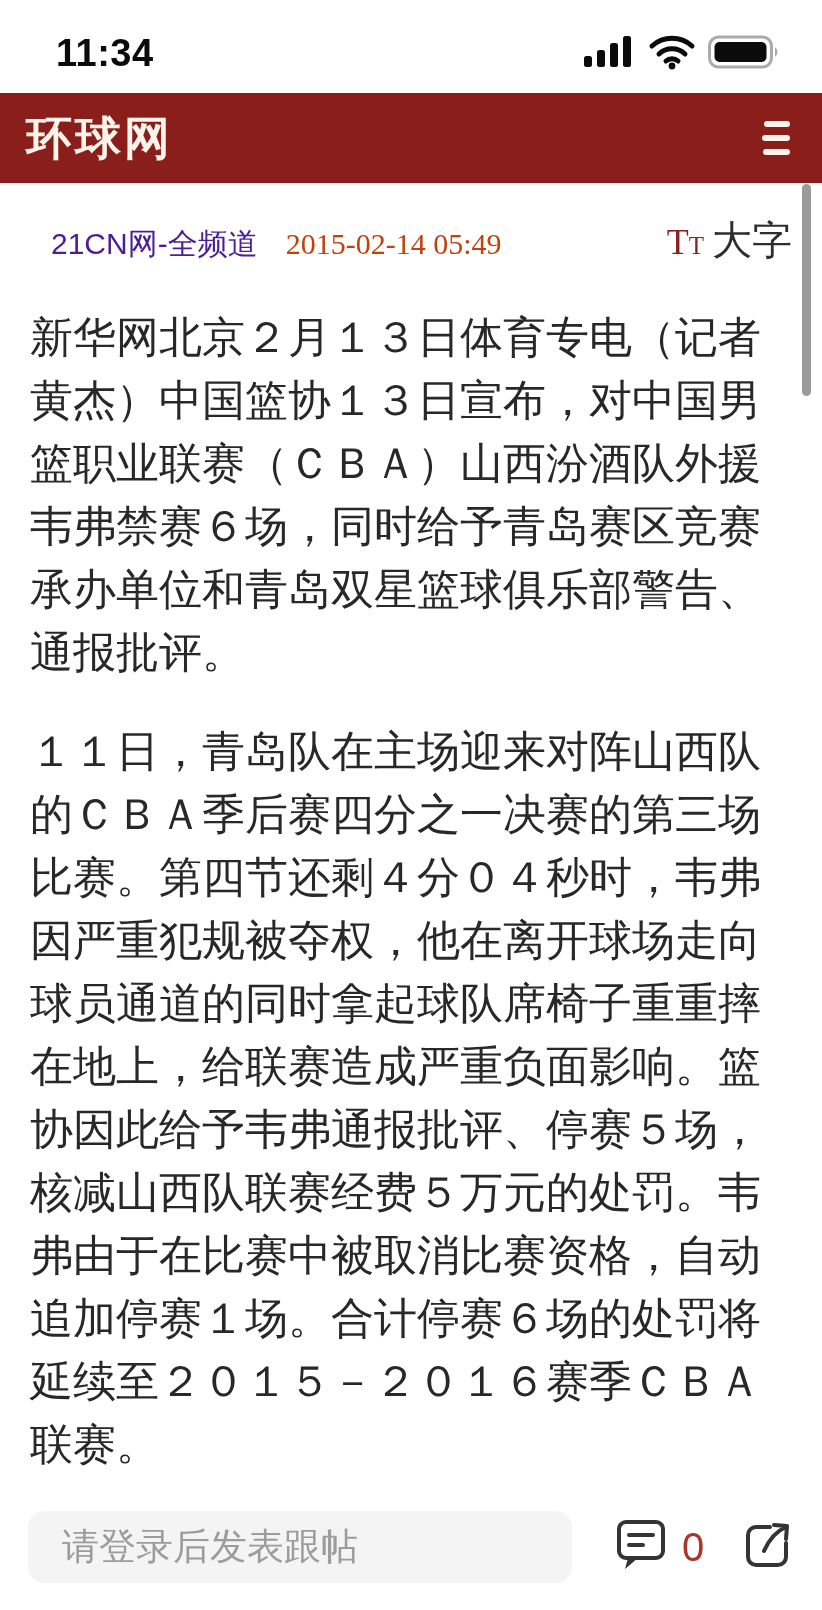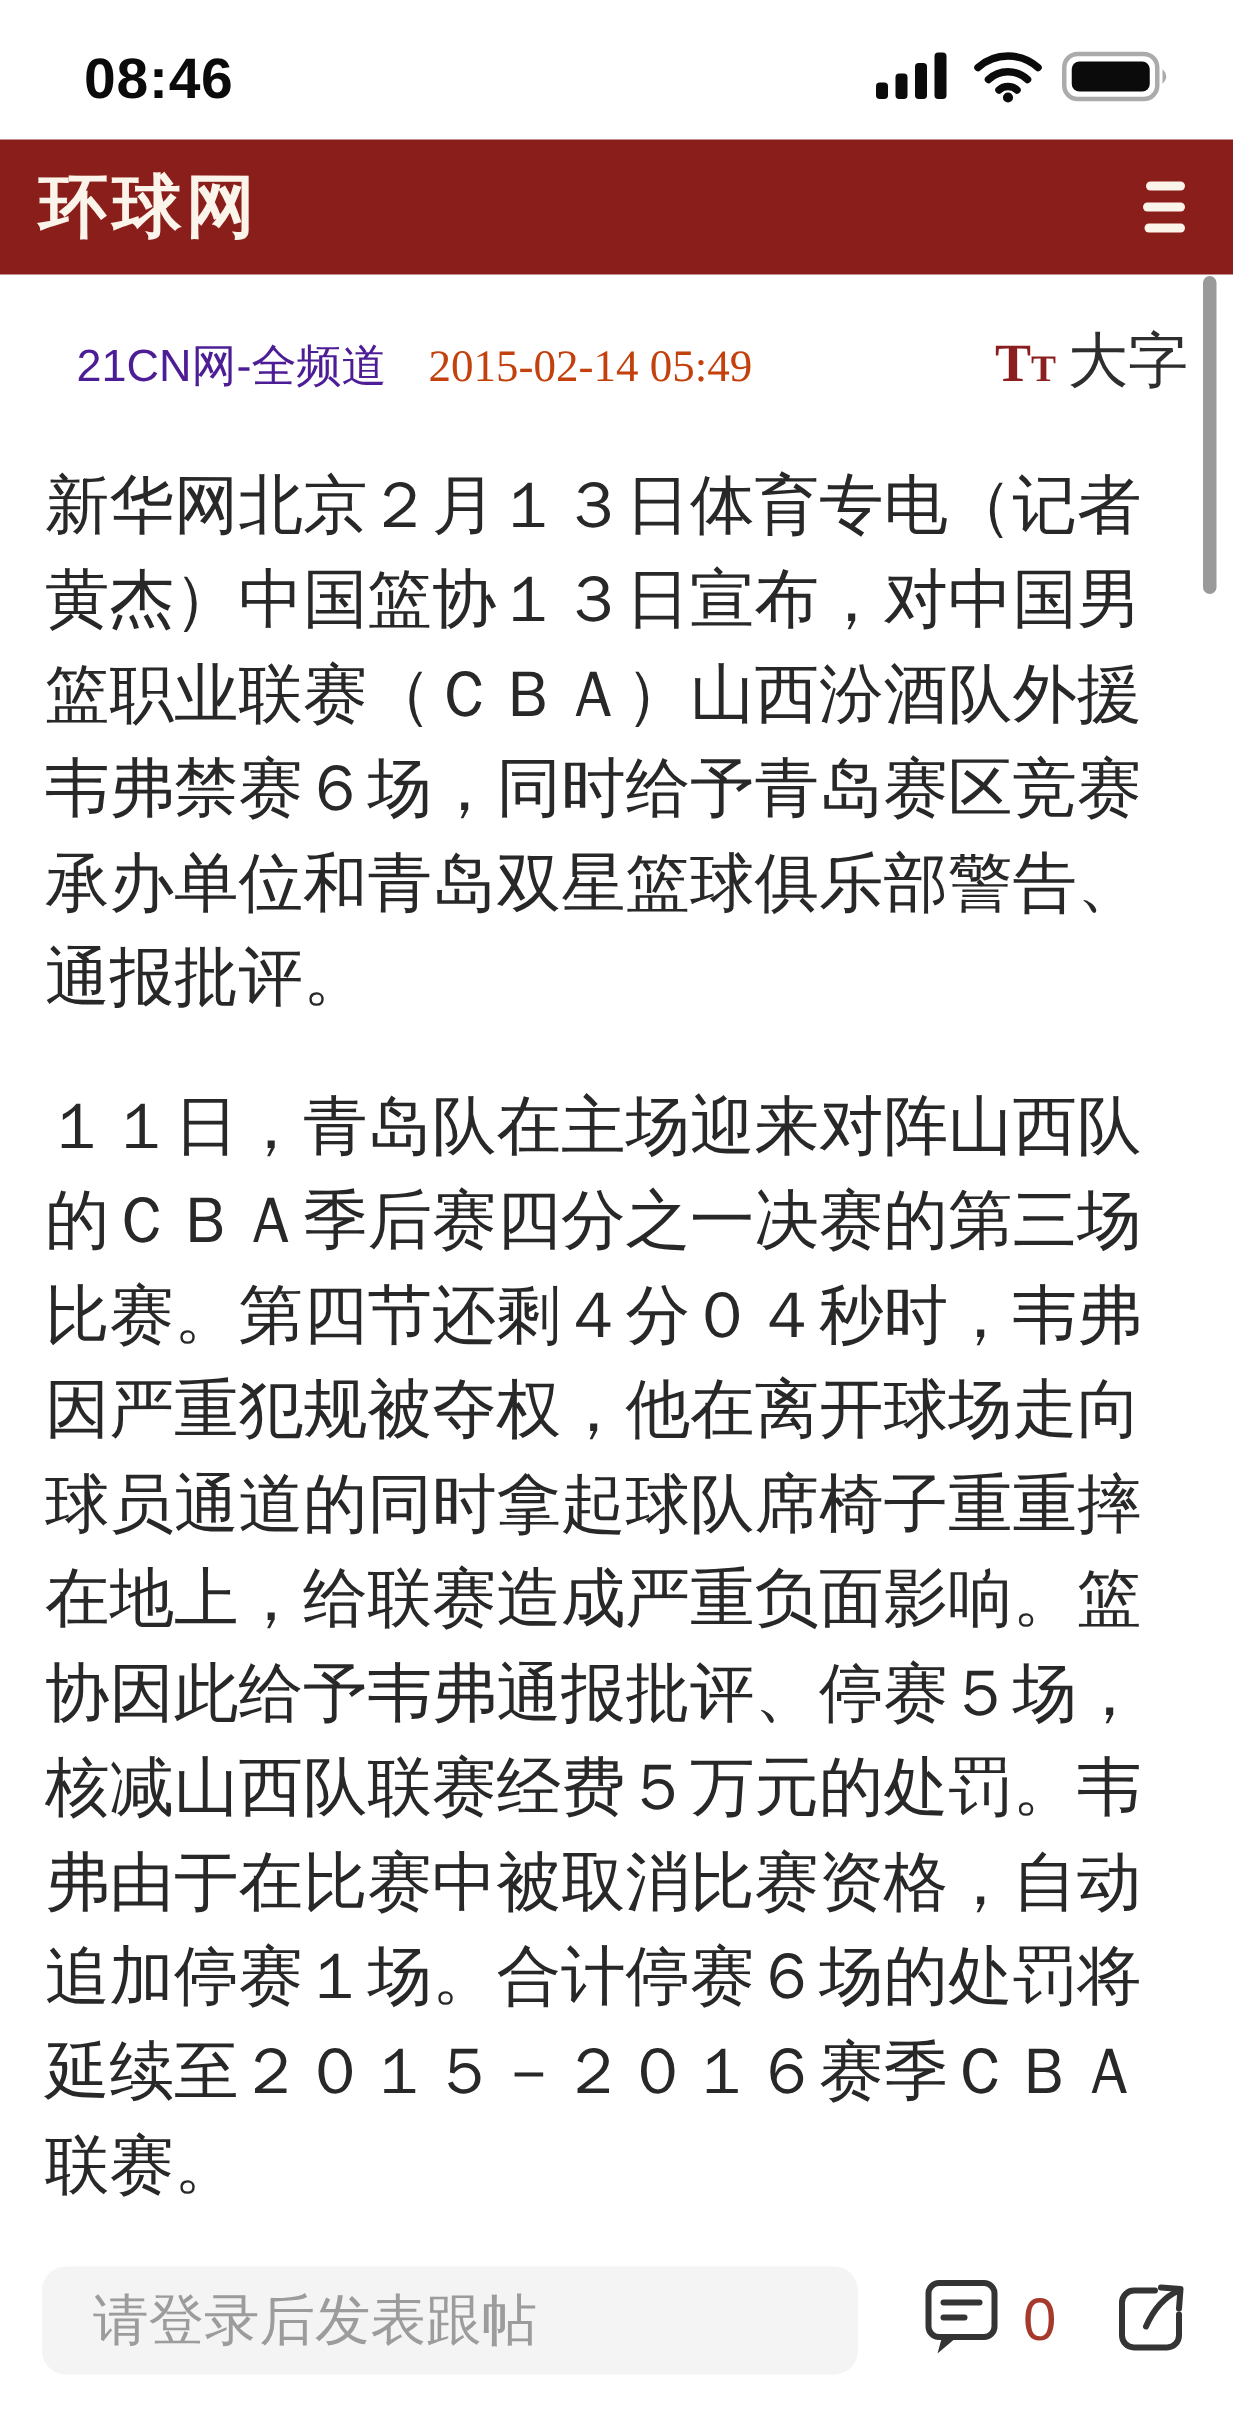--- a/index.html
+++ b/index.html
@@ -40,21 +40,20 @@
     align-items: center;
     justify-content: space-between;
     padding: 0 30px 0 26px;
   }
   .logo {
     color: #fbf4ea;
     font-size: 46px;
     font-weight: 700;
     letter-spacing: 3px;
     line-height: 1;
-    font-family: Liberation Serif, serif;
   }
   .hamburger {
     display: flex;
     flex-direction: column;
     gap: 8px;
     align-items: flex-end;
     padding: 6px 2px;
     cursor: pointer;
   }
   .hamburger span {
@@ -78,21 +77,21 @@
   }
   .meta-source { color: #4c1d95; margin-left: 21px; }
   .meta-date { margin-left: 28px; color: #c2410c; font-family: Liberation Serif, serif; }
   .font-size-ctrl {
     margin-left: auto;
     display: flex;
     align-items: baseline;
     color: #2e2e2e;
     cursor: pointer;
   }
-  .tt-icon { font-family: "Liberation Serif", "DejaVu Serif", serif; color: #8b1f1f; font-weight: 700; }
+  .tt-icon { font-family: "Liberation Serif", "DejaVu Serif", serif; color: #8b1f1f; font-weight: 400; }
   .tt-large { font-size: 36px; }
   .tt-small { font-size: 25px; }
   .font-size-label { font-size: 40px; margin-left: 8px; color: #2e2e2e; }
 
   
   .article {
     padding: 0 30px;
     margin-top: 38px;
     color: #282828;
     font-size: 43px;
@@ -149,21 +148,21 @@
     line-height: 1;
   }
   .share-button { margin-left: 38px; display: flex; cursor: pointer; }
 </style>
 </head>
 <body>
 
 <div class="phone">
 
   <div class="status-bar">
-    <div class="status-time">08:46</div>
+    <div class="status-time">11:34</div>
     <div class="status-icons">
       <span>
         <svg width="52" height="36" viewBox="0 0 52 36">
           <rect x="0" y="22" width="8" height="11" rx="2.5" fill="#0b0b0b"></rect>
           <rect x="13" y="16" width="8" height="17" rx="2.5" fill="#0b0b0b"></rect>
           <rect x="26" y="9" width="8" height="24" rx="2.5" fill="#0b0b0b"></rect>
           <rect x="39" y="2" width="8" height="31" rx="2.5" fill="#0b0b0b"></rect>
         </svg>
       </span>
       <span>

